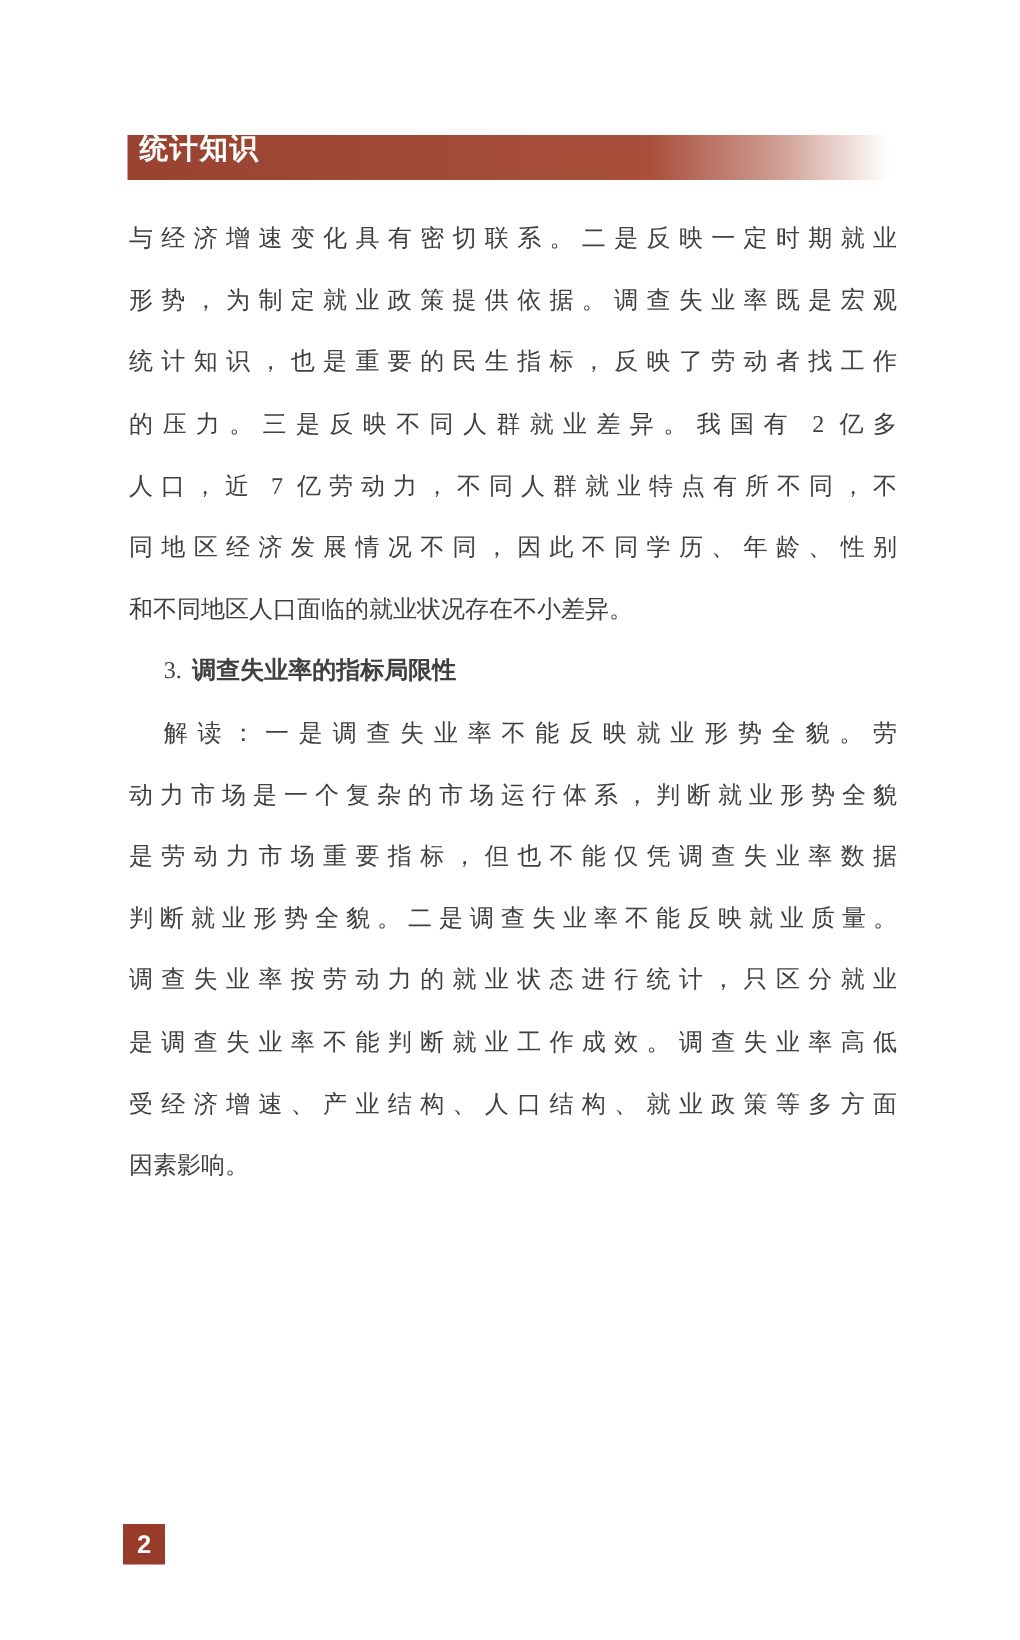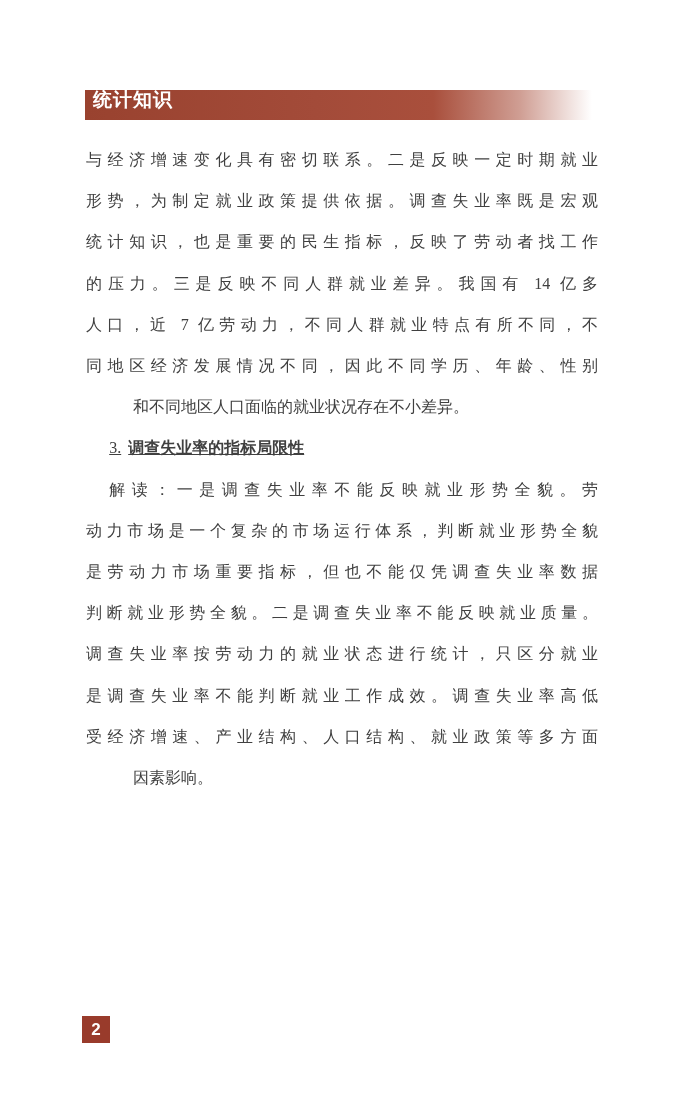--- a/index.html
+++ b/index.html
@@ -51,30 +51,28 @@
   }
   .line {
     margin: 0;
     line-height: 41.2px;
     text-align: justify;
     text-align-last: justify;
     white-space: nowrap;
   }
   .line.para-end {
     text-align-last: left;
-    margin-left: 47px;
   }
   .line.indent {
     text-indent: 1.45em;
   }
   .line.heading {
     font-family: "Liberation Sans", "DejaVu Sans", sans-serif;
     font-weight: bold;
     text-align-last: left;
-    text-decoration: underline;
   }
   .heading-num {
     font-family: "Liberation Serif", "DejaVu Serif", serif;
     font-weight: normal;
     margin-right: 7px;
   }
   
   .page-number {
     position: absolute;
     left: 82px;
@@ -97,21 +95,21 @@
 <div class="page">
 
   <header class="banner">
     <span class="banner-title">统计知识</span>
   </header>
 
   <main class="content">
     <p class="line">与经济增速变化具有密切联系。二是反映一定时期就业</p>
     <p class="line">形势，为制定就业政策提供依据。调查失业率既是宏观</p>
     <p class="line">统计知识，也是重要的民生指标，反映了劳动者找工作</p>
-    <p class="line">的压力。三是反映不同人群就业差异。我国有 14 亿多</p>
+    <p class="line">的压力。三是反映不同人群就业差异。我国有 2 亿多</p>
     <p class="line">人口，近 7 亿劳动力，不同人群就业特点有所不同，不</p>
     <p class="line">同地区经济发展情况不同，因此不同学历、年龄、性别</p>
     <p class="line para-end">和不同地区人口面临的就业状况存在不小差异。</p>
 
     <p class="line heading indent">
       <span class="heading-num">3.</span><span>调查失业率的指标局限性</span>
     </p>
 
     <p class="line indent">解读：一是调查失业率不能反映就业形势全貌。劳</p>
     <p class="line">动力市场是一个复杂的市场运行体系，判断就业形势全貌</p>

